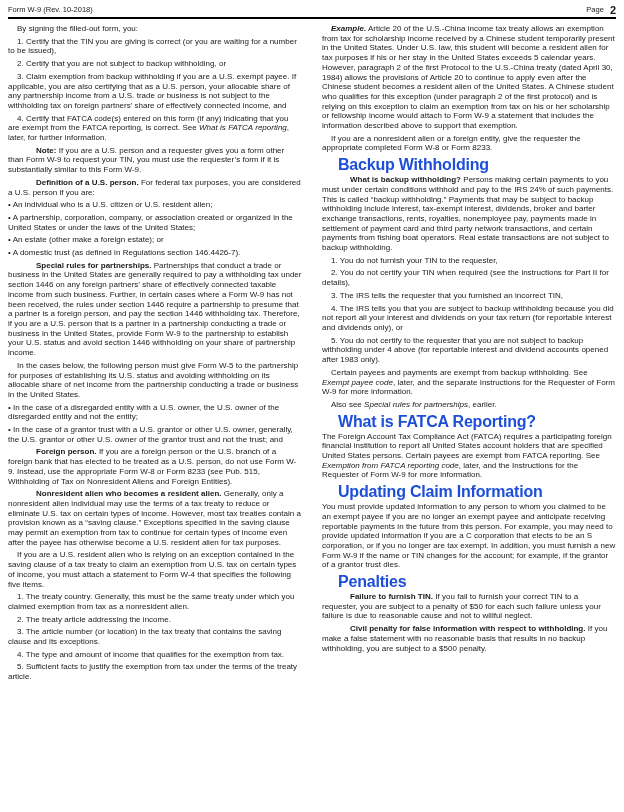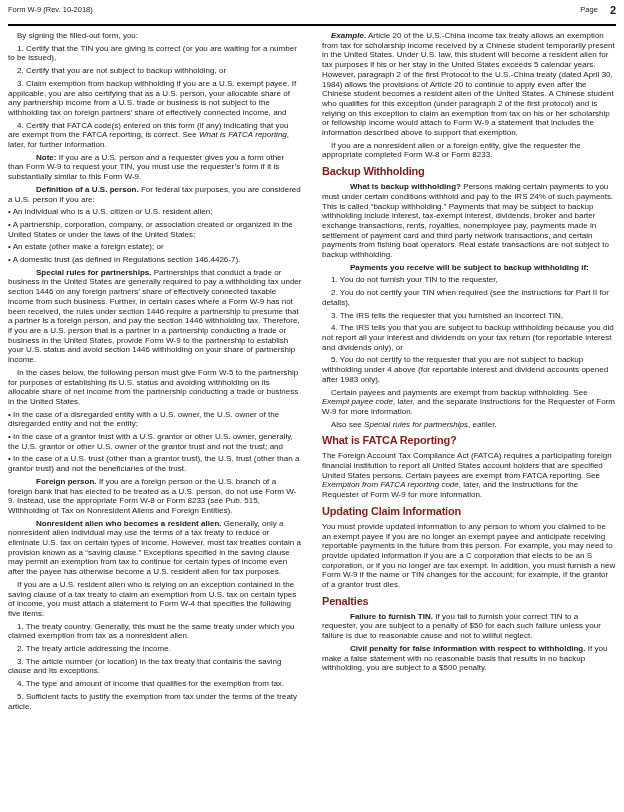--- a/index.html
+++ b/index.html
@@ -6,35 +6,35 @@
   html, body { background:#ffffff; }
   body {
     width:624px; height:812px; overflow:hidden;
     font-family:"Liberation Sans", sans-serif;
     color:#1a1a1a;
     -webkit-font-smoothing:antialiased;
   }
   .page { padding:3px 8px 0 8px; }
   .header {
     display:flex; justify-content:space-between; align-items:flex-end;
-    font-size:7.5px; line-height:10px; padding:2px 0 9px 0;
+    font-size:7.5px; line-height:10px; padding:2px 0 2px 0;
   }
-  .page-num { display:flex; align-items:flex-end; gap:12px; }
+  .page-num { display:flex; align-items:flex-end; gap:6px; }
   .page-num .num { font-weight:bold; font-size:11px; line-height:10px; }
   .rule { border-top:2px solid #000; margin-bottom:5px; }
   .columns { display:flex; gap:20px; }
   .col { width:297.5px; }
   .col p {
     font-size:8px; line-height:9.7px; margin-bottom:3px;
     text-align:left; word-spacing:0.1px;
   }
   .col p.indent { text-indent:9px; }
   .col h2 {
-    font-size:11px; line-height:15px; font-weight:bold;
-    letter-spacing:-0.2px; margin:4px 0 3px 0; color:#7f1d1d;
+    font-size:16px; line-height:15px; font-weight:bold;
+    letter-spacing:-0.2px; margin:4px 0 3px 16px; color:#1d4ed8;
   }
   .em-b { font-weight:bold;padding-left:28px; }
   .em-i { font-style:italic; }
   .em-bi { font-weight:bold; font-style:italic; }
 </style>
 </head>
 <body>
 
 <div class="page">
   <div class="header">
@@ -55,36 +55,34 @@
         <p><span class="em-b">Note:</span><span> If you are a U.S. person and a requester gives you a form other than Form W-9 to request your TIN, you must use the requester’s form if it is substantially similar to this Form W-9.</span></p>
         <p><span class="em-b">Definition of a U.S. person.</span><span> For federal tax purposes, you are considered a U.S. person if you are:</span></p>
         <p><span>• An individual who is a U.S. citizen or U.S. resident alien;</span></p>
         <p><span>• A partnership, corporation, company, or association created or organized in the United States or under the laws of the United States;</span></p>
         <p><span>• An estate (other make a foreign estate); or</span></p>
         <p><span>• A domestic trust (as defined in Regulations section 146.4426-7).</span></p>
         <p><span class="em-b">Special rules for partnerships.</span><span> Partnerships that conduct a trade or business in the United States are generally required to pay a withholding tax under section 1446 on any foreign partners’ share of effectively connected taxable income from such business. Further, in certain cases where a Form W-9 has not been received, the rules under section 1446 require a partnership to presume that a partner is a foreign person, and pay the section 1446 withholding tax. Therefore, if you are a U.S. person that is a partner in a partnership conducting a trade or business in the United States, provide Form W-9 to the partnership to establish your U.S. status and avoid section 1446 withholding on your share of partnership income.</span></p>
         <p class="indent"><span>In the cases below, the following person must give Form W-5 to the partnership for purposes of establishing its U.S. status and avoiding withholding on its allocable share of net income from the partnership conducting a trade or business in the United States.</span></p>
         <p><span>• In the case of a disregarded entity with a U.S. owner, the U.S. owner of the disregarded entity and not the entity;</span></p>
         <p><span>• In the case of a grantor trust with a U.S. grantor or other U.S. owner, generally, the U.S. grantor or other U.S. owner of the grantor trust and not the trust; and</span></p>
-        <p><span>• In the case of a U.S. trust (other than a grantor trust), the U.S. trust (other than a grantor trust) and not the beneficiaries of the trust.</span></p>
         <p><span class="em-b">Foreign person.</span><span> If you are a foreign person or the U.S. branch of a foreign bank that has elected to be treated as a U.S. person, do not use Form W-9. Instead, use the appropriate Form W-8 or Form 8233 (see Pub. 515, Withholding of Tax on Nonresident Aliens and Foreign Entities).</span></p>
         <p><span class="em-b">Nonresident alien who becomes a resident alien.</span><span> Generally, only a nonresident alien individual may use the terms of a tax treaty to reduce or eliminate U.S. tax on certain types of income. However, most tax treaties contain a provision known as a “saving clause.” Exceptions specified in the saving clause may permit an exemption from tax to continue for certain types of income even after the payee has otherwise become a U.S. resident alien for tax purposes.</span></p>
         <p class="indent"><span>If you are a U.S. resident alien who is relying on an exception contained in the saving clause of a tax treaty to claim an exemption from U.S. tax on certain types of income, you must attach a statement to Form W-4 that specifies the following five items.</span></p>
         <p class="indent"><span>1. The treaty country. Generally, this must be the same treaty under which you claimed exemption from tax as a nonresident alien.</span></p>
         <p class="indent"><span>2. The treaty article addressing the income.</span></p>
         <p class="indent"><span>3. The article number (or location) in the tax treaty that contains the saving clause and its exceptions.</span></p>
         <p class="indent"><span>4. The type and amount of income that qualifies for the exemption from tax.</span></p>
         <p class="indent"><span>5. Sufficient facts to justify the exemption from tax under the terms of the treaty article.</span></p>
       </div>
     <div class="col" id="col-right">
         <p class="indent"><span class="em-bi">Example.</span><span> Article 20 of the U.S.-China income tax treaty allows an exemption from tax for scholarship income received by a Chinese student temporarily present in the United States. Under U.S. law, this student will become a resident alien for tax purposes if his or her stay in the United States exceeds 5 calendar years. However, paragraph 2 of the first Protocol to the U.S.-China treaty (dated April 30, 1984) allows the provisions of Article 20 to continue to apply even after the Chinese student becomes a resident alien of the United States. A Chinese student who qualifies for this exception (under paragraph 2 of the first protocol) and is relying on this exception to claim an exemption from tax on his or her scholarship or fellowship income would attach to Form W-9 a statement that includes the information described above to support that exemption.</span></p>
         <p class="indent"><span>If you are a nonresident alien or a foreign entity, give the requester the appropriate completed Form W-8 or Form 8233.</span></p>
         <h2>Backup Withholding</h2>
         <p><span class="em-b">What is backup withholding?</span><span> Persons making certain payments to you must under certain conditions withhold and pay to the IRS 24% of such payments. This is called “backup withholding.”  Payments that may be subject to backup withholding include interest, tax-exempt interest, dividends, broker and barter exchange transactions, rents, royalties, nonemployee pay, payments made in settlement of payment card and third party network transactions, and certain payments from fishing boat operators. Real estate transactions are not subject to backup withholding.</span></p>
-        <p><span class="em-b">Payments you receive will be subject to backup withholding if:</span></p>
         <p class="indent"><span>1. You do not furnish your TIN to the requester,</span></p>
         <p class="indent"><span>2. You do not certify your TIN when required (see the instructions for Part II for details),</span></p>
         <p class="indent"><span>3. The IRS tells the requester that you furnished an incorrect TIN,</span></p>
         <p class="indent"><span>4. The IRS tells you that you are subject to backup withholding because you did not report all your interest and dividends on your tax return (for reportable interest and dividends only), or</span></p>
         <p class="indent"><span>5. You do not certify to the requester that you are not subject to backup withholding under 4 above (for reportable interest and dividend accounts opened after 1983 only).</span></p>
         <p class="indent"><span>Certain payees and payments are exempt from backup withholding. See </span><span class="em-i">Exempt payee code</span><span>, later, and the separate Instructions for the Requester of Form W-9 for more information.</span></p>
         <p class="indent"><span>Also see </span><span class="em-i">Special rules for partnerships</span><span>, earlier.</span></p>
         <h2>What is FATCA Reporting?</h2>
         <p><span>The Foreign Account Tax Compliance Act (FATCA) requires a participating foreign financial institution to report all United States account holders that are specified United States persons. Certain payees are exempt from FATCA reporting. See </span><span class="em-i">Exemption from FATCA reporting code</span><span>, later, and the Instructions for the Requester of Form W-9 for more information.</span></p>
         <h2>Updating Claim Information</h2>

